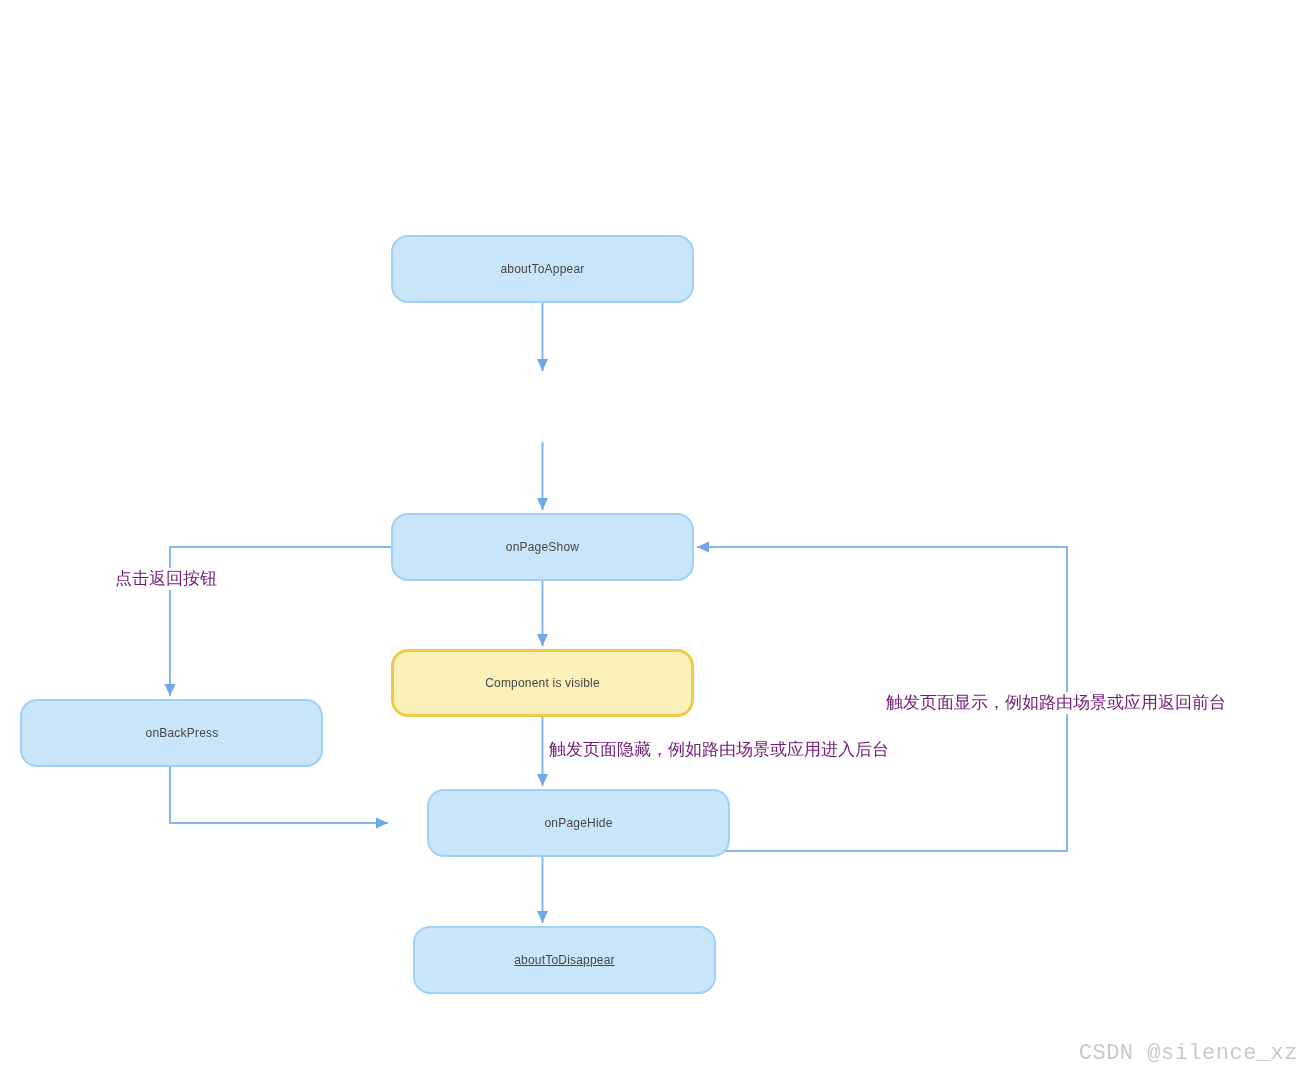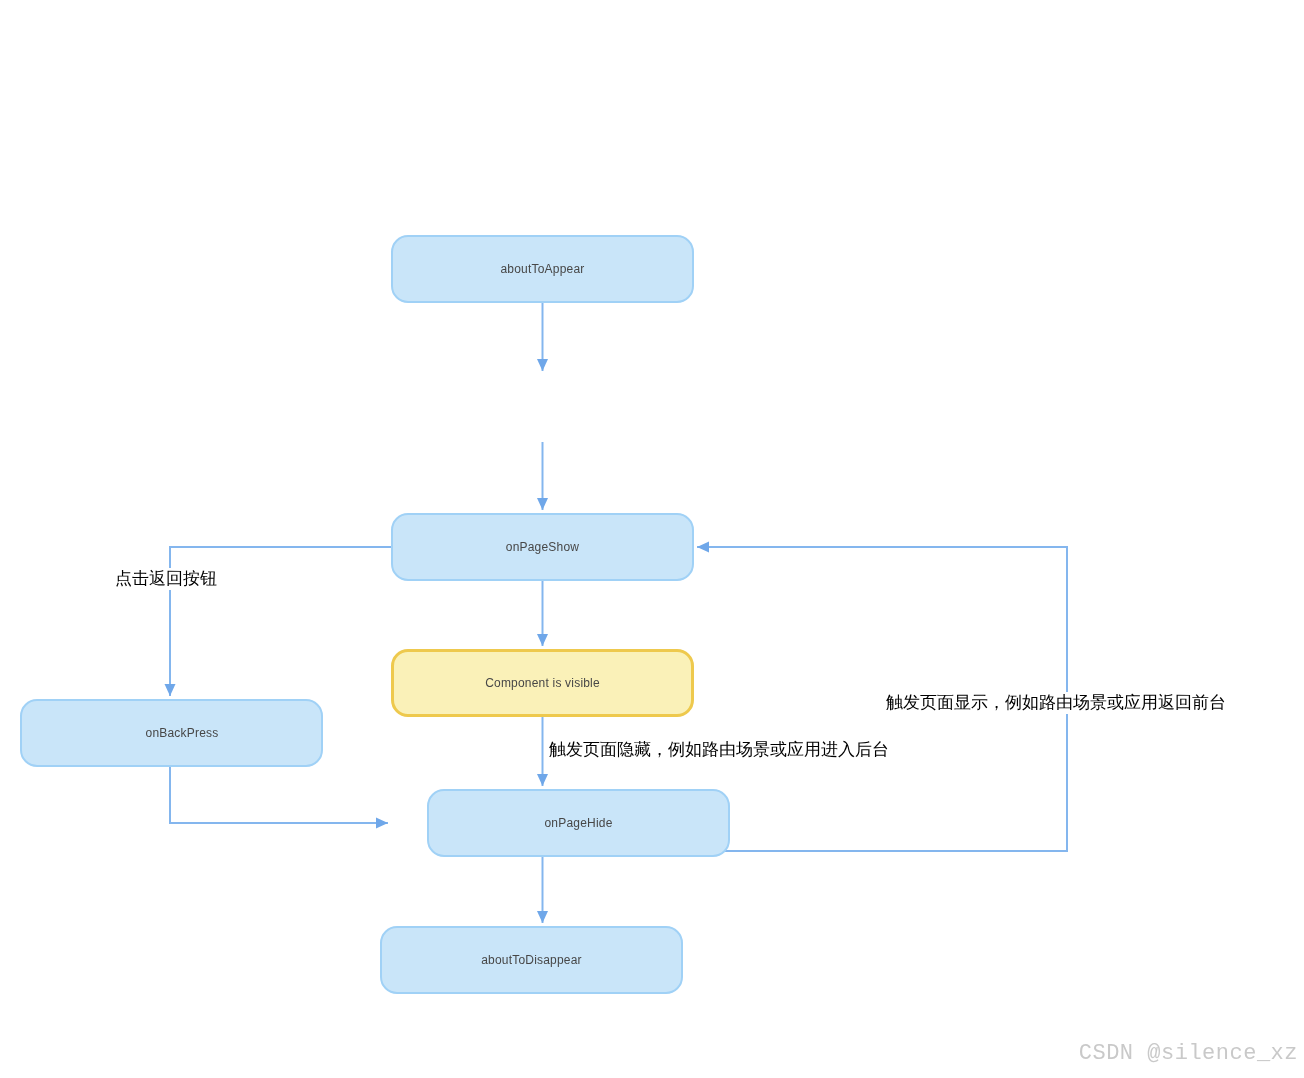--- a/index.html
+++ b/index.html
@@ -44,27 +44,27 @@
   }
   .node-yellow {
     background: #faf1b8;
     border: 3px solid #eec94d;
   }
   #n-aboutToAppear   { left: 391px; top: 235px; }
   #n-build           { left: 391px; top: 374px; }
   #n-onPageShow      { left: 391px; top: 513px; }
   #n-componentVisible{ left: 391px; top: 649px; }
   #n-onPageHide      { left: 391px; top: 789px; margin-left: 36px; }
-  #n-aboutToDisappear{ left: 380px; top: 926px; }
+  #n-aboutToDisappear{ left: 413px; top: 926px; text-decoration: underline; }
   #n-onBackPress     { left: 20px;  top: 699px; padding-left: 21px; }
 
   .edge-label {
     position: absolute;
     font-size: 17px;
-    color: #000000;
+    color: #701a75;
     background: #ffffff;
     white-space: nowrap;
     padding: 1px 2px;
     line-height: 1.2;
   }
   #lbl-back-press { left: 113px; top: 568px; }
   #lbl-page-show  { left: 884px; top: 692px; }
   #lbl-page-hide  { left: 547px; top: 739px; }
 
   .watermark {

